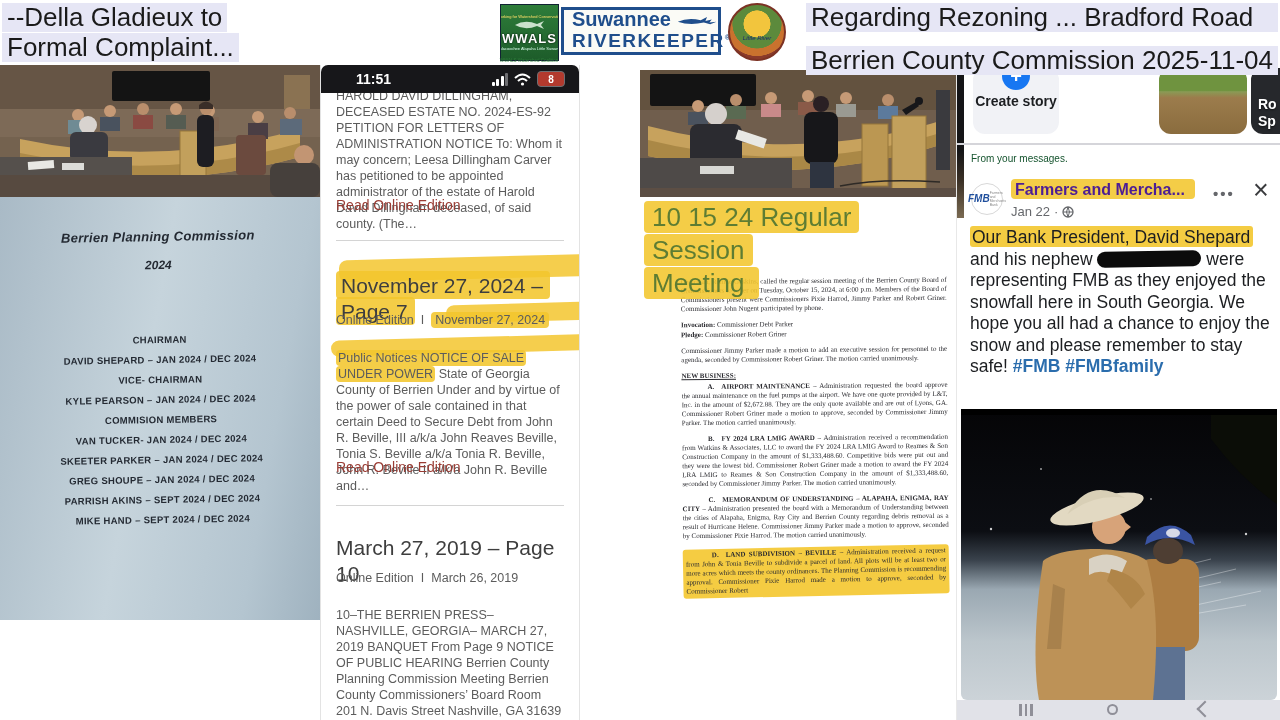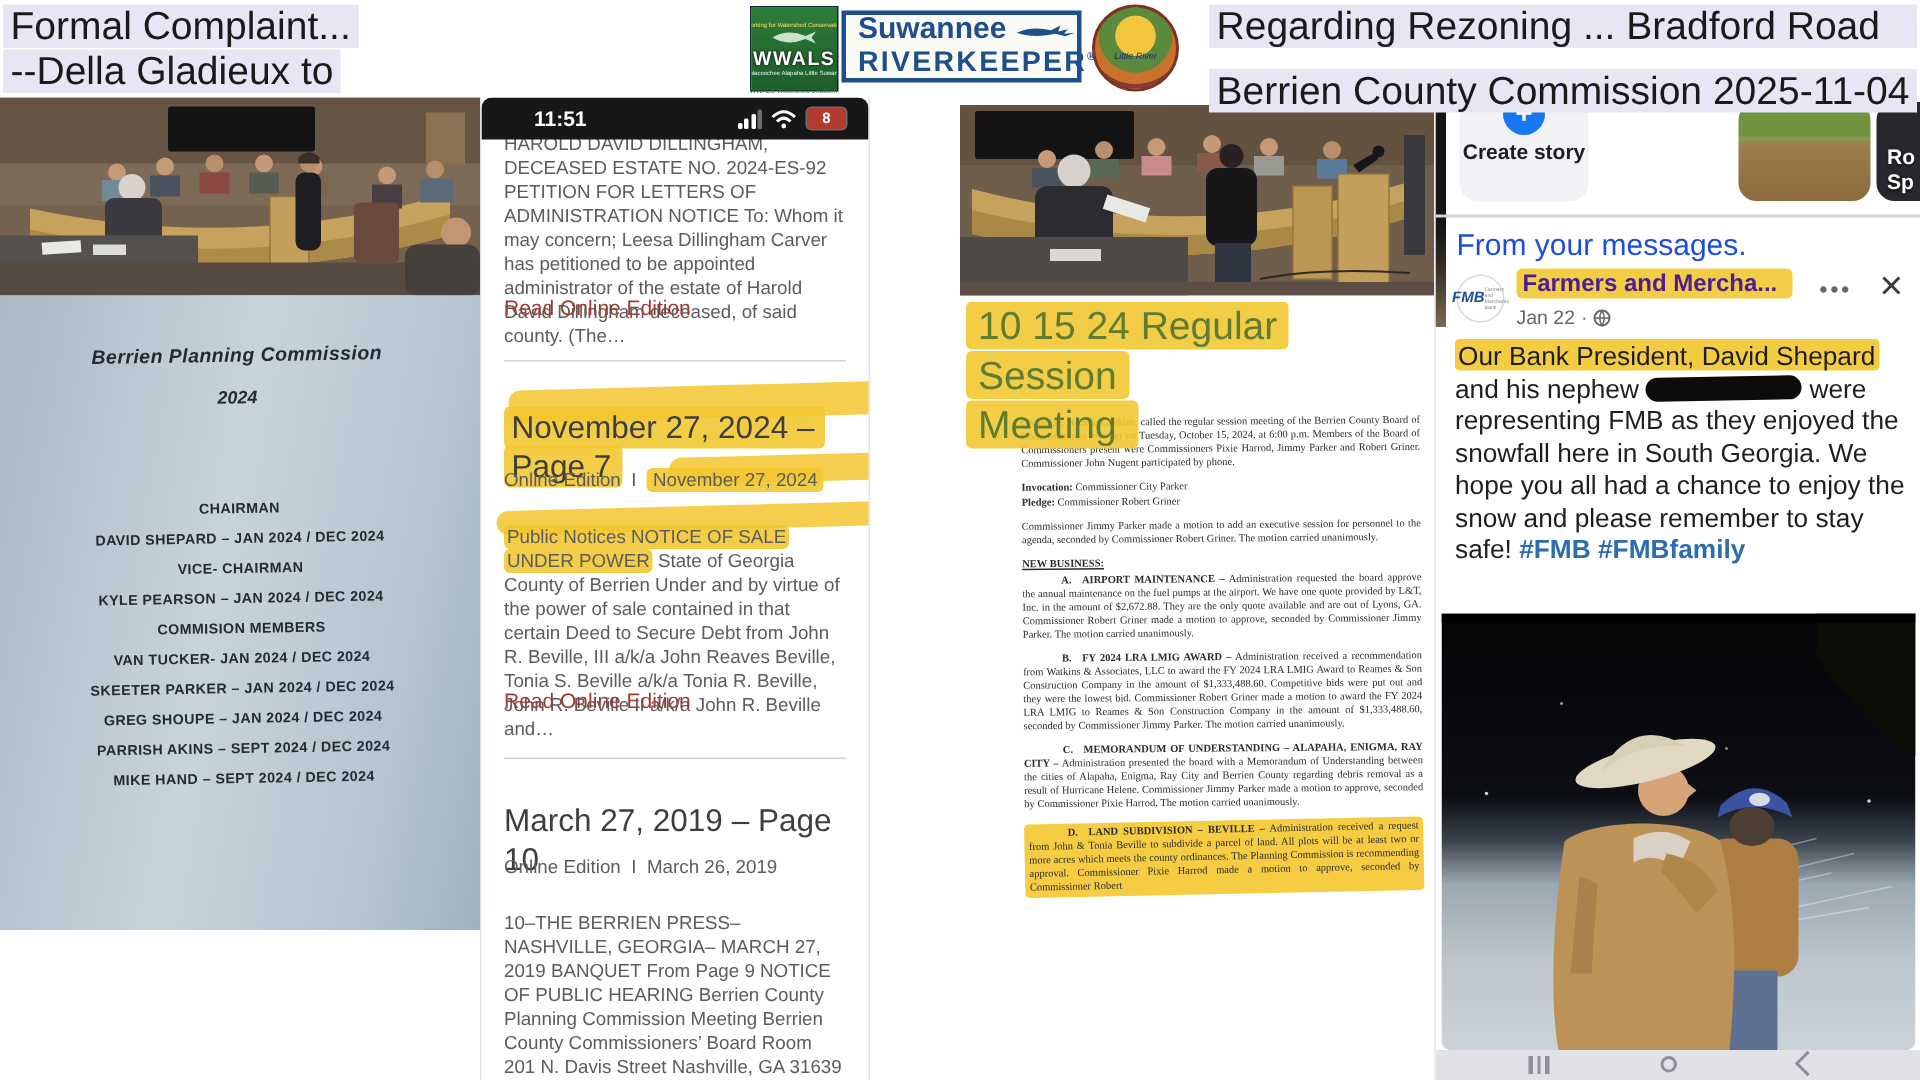--- a/index.html
+++ b/index.html
@@ -82,21 +82,21 @@
   .story-create{left:16px;width:86px;background:#f1f2f6;display:flex;flex-direction:column;align-items:center;}
   .plus-circle{width:28px;height:28px;border-radius:50%;background:#1877f2;color:#fff;font-size:20px;font-weight:bold;
       display:flex;align-items:center;justify-content:center;margin-top:-6px;flex:none;}
   .story-create .lab{font-size:14px;font-weight:bold;color:#1c1e21;line-height:17px;text-align:center;margin-top:3px;}
   .story-ww{left:109px;width:90px;background:linear-gradient(115deg,#d8d8dc 0 30%,#a7a8ae 45%,#c9cacd 60%,#8f9097);}
   .story-ww .lab,.story-rs .lab{position:absolute;left:7px;bottom:4px;font-size:14px;font-weight:bold;color:#fff;
       line-height:17px;text-shadow:0 1px 2px rgba(0,0,0,.6);}
   .story-field{left:202px;width:88px;background:linear-gradient(#6f933f 0 34%,#8a9a55 36%,#9c7c4c 45%,#8a6c3e);}
   .story-rs{left:294px;width:40px;background:#26282c;}
   .fb-div{position:absolute;left:0;right:0;top:78px;border-top:2px solid #d5d5da;}
-  .fb-from{position:absolute;left:14px;top:88px;font-size:20px;color:#1d4ed8;}
+  .fb-from{position:absolute;left:14px;top:88px;font-size:10px;color:#14532d;}
   .fb-avatar{position:absolute;left:14px;top:118px;width:32px;height:32px;border-radius:50%;background:#fff;
       border:1px solid #d8d8d8;display:flex;align-items:center;justify-content:center;box-sizing:border-box;}
   .fb-avatar .fmb{font-size:10px;font-weight:bold;font-style:italic;color:#1f4e9c;line-height:10px;}
   .fb-avatar .fmbsub{font-size:3.5px;color:#888;line-height:4px;}
   .fb-name{position:absolute;left:54px;top:116px;font-size:16px;font-weight:bold;color:#4c1d95;z-index:2;}
   .fb-sub{position:absolute;left:54px;top:139px;font-size:13px;color:#65676b;display:flex;align-items:center;gap:4px;}
   .fb-more{position:absolute;left:256px;top:120px;color:#65676b;font-size:15px;letter-spacing:2px;font-weight:bold;}
   .fb-close{position:absolute;left:296px;top:112px;color:#3a3b3e;font-size:27px;line-height:27px;}
   .fb-post{position:absolute;left:13px;top:162px;width:300px;font-size:17.5px;line-height:21.5px;color:#1c1e21;}
   .fb-post .hl{background:rgba(243,198,46,.9);border-radius:3px;padding:1px 3px 0 2px;box-decoration-break:clone;-webkit-box-decoration-break:clone;}
@@ -109,22 +109,22 @@
   .nav-home{position:absolute;left:150px;top:4px;width:11px;height:11px;border:2px solid #8f8f98;border-radius:50%;box-sizing:border-box;}
   .nav-back{position:absolute;left:242px;top:3px;width:10px;height:10px;border-left:2.5px solid #8f8f98;border-bottom:2.5px solid #8f8f98;transform:rotate(45deg);}
 </style>
 </head>
 <body>
 
 <div class="canvas">
 
   <div class="hdr">
     <div class="hdr-left">
+      <span class="hl-line">--Della Gladieux to</span>
       <span class="hl-line">Formal Complaint...</span>
-      <span class="hl-line">--Della Gladieux to</span>
     </div>
 
     <div class="logo-wwals">
       <span class="tinytop">Working for Watershed Conservation</span>
       <svg width="34" height="12" viewBox="0 0 34 12">
         <path d="M2,6 Q12,0 24,5 L31,2 L28,6 L31,10 L24,7 Q12,12 2,6 Z" fill="#e8f4e8" opacity=".85"></path>
       </svg>
       <span class="big">WWALS</span>
       <span class="tinybot">Withlacoochee Alapaha Little Suwannee</span>
     </div>
@@ -289,21 +289,21 @@
       <rect x="296" y="20" width="14" height="80" fill="#3a3a3e"></rect>
     </svg>
 
     <div class="m-head">
       <div><span class="mark" style="padding:1px 8px">10 15 24 Regular Session</span></div>
       <div><span class="mark" style="padding:1px 14px 1px 8px">Meeting</span></div>
     </div>
 
     <div class="m-doc">
       <p>Chairman, Ronnie Gaskins, called the regular session meeting of the Berrien County Board of Commissioners to order on Tuesday, October 15, 2024, at 6:00 p.m.   Members of the Board of Commissioners present were Commissioners Pixie Harrod, Jimmy Parker and Robert Griner. Commissioner John Nugent participated by phone.</p>
-      <p style="margin-bottom:1px"><span class="lbl">Invocation:</span><span>  Commissioner City Parker</span></p>
+      <p style="margin-bottom:1px"><span class="lbl">Invocation:</span><span>  Commissioner Debt Parker</span></p>
       <p><span class="lbl">Pledge:</span><span>  Commissioner Robert Griner</span></p>
       <p>Commissioner Jimmy Parker made a motion to add an executive session for personnel to the agenda, seconded by Commissioner Robert Griner.  The motion carried unanimously.</p>
       <p style="margin-bottom:2px"><span class="nb">NEW BUSINESS:</span></p>
       <p class="item"><span class="lbl">A. AIRPORT MAINTENANCE –</span><span> Administration requested the board approve the annual maintenance on the fuel pumps at the airport.  We have one quote provided by L&amp;T, Inc. in the amount of $2,672.88.  They are the only quote available and are out of Lyons, GA. Commissioner Robert Griner made a motion to approve, seconded by Commissioner Jimmy Parker.  The motion carried unanimously.</span></p>
       <p class="item"><span class="lbl">B. FY 2024 LRA LMIG AWARD –</span><span> Administration received a recommendation from Watkins &amp; Associates, LLC to award the FY 2024 LRA LMIG Award to Reames &amp; Son Construction Company in the amount of $1,333,488.60.  Competitive bids were put out and they were the lowest bid.  Commissioner Robert Griner made a motion to award the FY 2024 LRA LMIG to  Reames &amp; Son Construction Company in the amount of $1,333,488.60, seconded by Commissioner Jimmy Parker.  The motion carried unanimously.</span></p>
       <p class="item"><span class="lbl">C. MEMORANDUM OF UNDERSTANDING – ALAPAHA, ENIGMA, RAY CITY –</span><span> Administration presented the board with a Memorandum of Understanding between the cities of Alapaha, Enigma, Ray City and Berrien County regarding debris removal as a result of Hurricane Helene.  Commissioner Jimmy Parker made a motion to approve, seconded by Commissioner Pixie Harrod.  The motion carried unanimously.</span></p>
       <p class="item m-d-wrap"><span class="lbl">D. LAND SUBDIVISION – BEVILLE –</span><span> Administration received a request from John &amp; Tonia Beville to subdivide a parcel of land.  All plots will be at least two or more acres which meets the county ordinances.  The Planning Commission is recommending approval. Commissioner Pixie Harrod made a motion to approve, seconded by Commissioner Robert</span></p>
     </div>
   </div>
 

